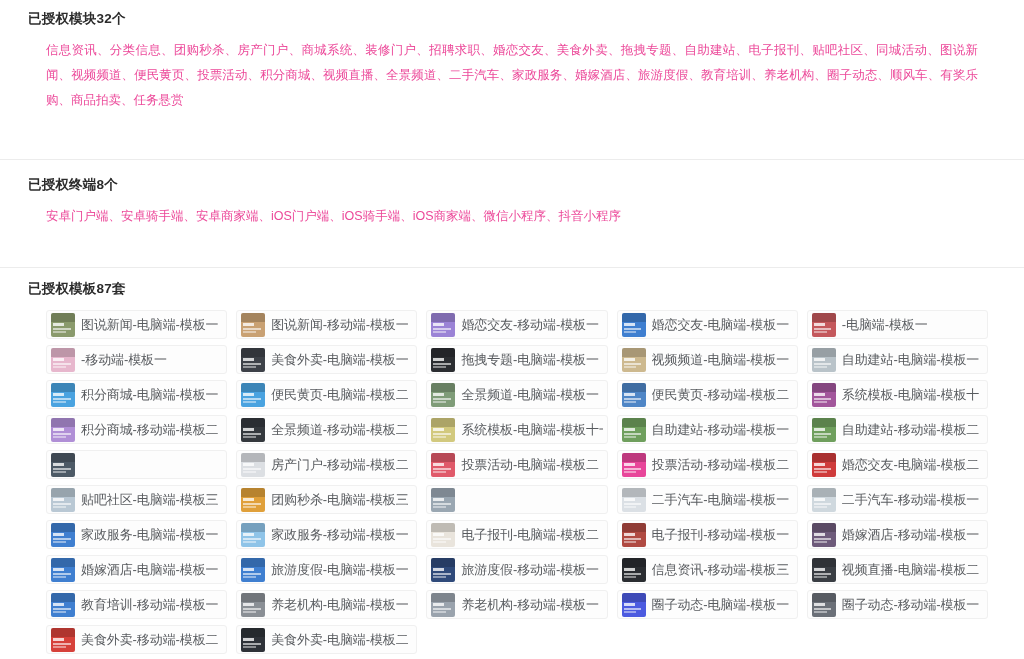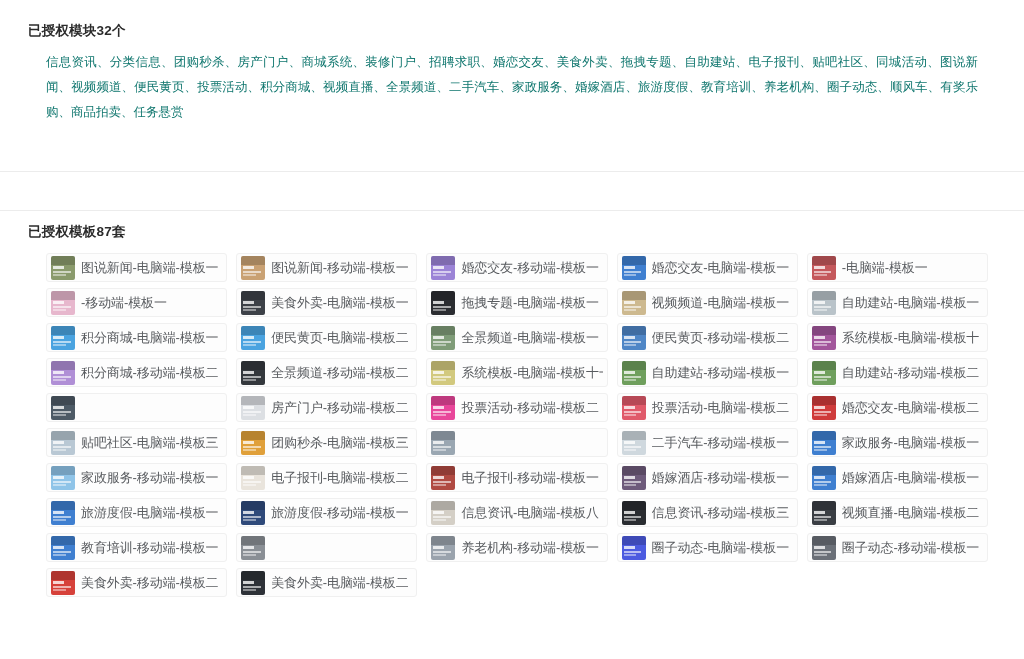--- a/index.html
+++ b/index.html
@@ -25,37 +25,37 @@
   }
   .section-title {
     font-size: 13.5px;
     font-weight: bold;
     color: #2b2b2b;
     letter-spacing: .2px;
     line-height: 18px;
   }
   .section-body {
     font-size: 12.5px;
-    color: #0f766e;
+    color: #ec4899;
     line-height: 25px;
     padding-left: 18px;
     padding-right: 18px;
     margin-top: 10px;
     text-align: justify;
     word-break: break-all;
   }
 
   .divider {
     height: 1px;
     background: #ececec;
     margin: 0 0 0 0;
     width: 100%;
   }
 
-  #sec-modules { padding-top: 22px; }
+  #sec-modules { padding-top: 10px; }
   #sec-terminals { padding-top: 16px; }
 
   .gap-a { height: 46px; }
   .gap-b { height: 38px; }
 
   
   #sec-templates { padding-top: 12px; }
   .tpl-grid {
     margin-top: 12px;
     margin-left: 18px;
@@ -111,20 +111,24 @@
 <div id="root">
 
   <div class="section" id="sec-modules">
     <div class="section-title">已授权模块32个</div>
     <div class="section-body">信息资讯、分类信息、团购秒杀、房产门户、商城系统、装修门户、招聘求职、婚恋交友、美食外卖、拖拽专题、自助建站、电子报刊、贴吧社区、同城活动、图说新闻、视频频道、便民黄页、投票活动、积分商城、视频直播、全景频道、二手汽车、家政服务、婚嫁酒店、旅游度假、教育培训、养老机构、圈子动态、顺风车、有奖乐购、商品拍卖、任务悬赏</div>
   </div>
 
   <div class="gap-a"></div>
   <div class="divider"></div>
 
+  <div class="section" id="sec-terminals">
+    <div class="section-title">已授权终端8个</div>
+    <div class="section-body">安卓门户端、安卓骑手端、安卓商家端、iOS门户端、iOS骑手端、iOS商家端、微信小程序、抖音小程序</div>
+  </div>
 
   <div class="gap-b"></div>
   <div class="divider"></div>
 
   <div class="section" id="sec-templates">
     <div class="section-title">已授权模板87套</div>
     <div class="tpl-grid" id="tpl-grid">
         <div class="tpl-card">
           <div class="tpl-thumb" style="background: rgb(138, 154, 108);">
             <i class="b1" style="background: rgba(0, 0, 0, 0.18);"></i>
@@ -316,38 +320,38 @@
         <div class="tpl-card">
           <div class="tpl-thumb" style="background: rgb(220, 223, 227);">
             <i class="b1" style="background: rgba(0, 0, 0, 0.18);"></i>
             <i class="b2"></i>
             <i class="b3"></i>
             <i class="b4"></i>
           </div>
           <span class="tpl-label">房产门户-移动端-模板二</span>
         </div>
         <div class="tpl-card">
+          <div class="tpl-thumb" style="background: rgb(224, 90, 106);">
+            <i class="b1" style="background: rgba(0, 0, 0, 0.18);"></i>
+            <i class="b2"></i>
+            <i class="b3"></i>
+            <i class="b4"></i>
+          </div>
+          <span class="tpl-label">投票活动-电脑端-模板二</span>
+        </div>
+        <div class="tpl-card">
           <div class="tpl-thumb" style="background: rgb(232, 70, 154);">
             <i class="b1" style="background: rgba(0, 0, 0, 0.18);"></i>
             <i class="b2"></i>
             <i class="b3"></i>
             <i class="b4"></i>
           </div>
           <span class="tpl-label">投票活动-移动端-模板二</span>
         </div>
         <div class="tpl-card">
-          <div class="tpl-thumb" style="background: rgb(224, 90, 106);">
-            <i class="b1" style="background: rgba(0, 0, 0, 0.18);"></i>
-            <i class="b2"></i>
-            <i class="b3"></i>
-            <i class="b4"></i>
-          </div>
-          <span class="tpl-label">投票活动-电脑端-模板二</span>
-        </div>
-        <div class="tpl-card">
           <div class="tpl-thumb" style="background: rgb(207, 59, 59);">
             <i class="b1" style="background: rgba(0, 0, 0, 0.18);"></i>
             <i class="b2"></i>
             <i class="b3"></i>
             <i class="b4"></i>
           </div>
           <span class="tpl-label">婚恋交友-电脑端-模板二</span>
         </div>
         <div class="tpl-card">
           <div class="tpl-thumb" style="background: rgb(185, 200, 212);">
@@ -369,20 +373,29 @@
         </div>
         <div class="tpl-card">
           <div class="tpl-thumb" style="background: rgb(154, 167, 178);">
             <i class="b1" style="background: rgba(0, 0, 0, 0.18);"></i>
             <i class="b2"></i>
             <i class="b3"></i>
             <i class="b4"></i>
           </div>
         </div>
         <div class="tpl-card">
+          <div class="tpl-thumb" style="background: rgb(219, 224, 229);">
+            <i class="b1" style="background: rgba(0, 0, 0, 0.18);"></i>
+            <i class="b2"></i>
+            <i class="b3"></i>
+            <i class="b4"></i>
+          </div>
+          <span class="tpl-label">二手汽车-电脑端-模板一</span>
+        </div>
+        <div class="tpl-card">
           <div class="tpl-thumb" style="background: rgb(207, 216, 222);">
             <i class="b1" style="background: rgba(0, 0, 0, 0.18);"></i>
             <i class="b2"></i>
             <i class="b3"></i>
             <i class="b4"></i>
           </div>
           <span class="tpl-label">二手汽车-移动端-模板一</span>
         </div>
         <div class="tpl-card">
           <div class="tpl-thumb" style="background: rgb(63, 127, 208);">
@@ -450,29 +463,20 @@
         <div class="tpl-card">
           <div class="tpl-thumb" style="background: rgb(47, 74, 122);">
             <i class="b1" style="background: rgba(0, 0, 0, 0.18);"></i>
             <i class="b2"></i>
             <i class="b3"></i>
             <i class="b4"></i>
           </div>
           <span class="tpl-label">旅游度假-移动端-模板一</span>
         </div>
         <div class="tpl-card">
-          <div class="tpl-thumb" style="background: rgb(212, 207, 198);">
-            <i class="b1" style="background: rgba(0, 0, 0, 0.18);"></i>
-            <i class="b2"></i>
-            <i class="b3"></i>
-            <i class="b4"></i>
-          </div>
-          <span class="tpl-label">信息资讯-电脑端-模板八</span>
-        </div>
-        <div class="tpl-card">
           <div class="tpl-thumb" style="background: rgb(42, 45, 49);">
             <i class="b1" style="background: rgba(0, 0, 0, 0.18);"></i>
             <i class="b2"></i>
             <i class="b3"></i>
             <i class="b4"></i>
           </div>
           <span class="tpl-label">信息资讯-移动端-模板三</span>
         </div>
         <div class="tpl-card">
           <div class="tpl-thumb" style="background: rgb(58, 62, 68);">
@@ -492,20 +496,21 @@
           </div>
           <span class="tpl-label">教育培训-移动端-模板一</span>
         </div>
         <div class="tpl-card">
           <div class="tpl-thumb" style="background: rgb(138, 143, 149);">
             <i class="b1" style="background: rgba(0, 0, 0, 0.18);"></i>
             <i class="b2"></i>
             <i class="b3"></i>
             <i class="b4"></i>
           </div>
+          <span class="tpl-label">养老机构-电脑端-模板一</span>
         </div>
         <div class="tpl-card">
           <div class="tpl-thumb" style="background: rgb(154, 163, 173);">
             <i class="b1" style="background: rgba(0, 0, 0, 0.18);"></i>
             <i class="b2"></i>
             <i class="b3"></i>
             <i class="b4"></i>
           </div>
           <span class="tpl-label">养老机构-移动端-模板一</span>
         </div>

